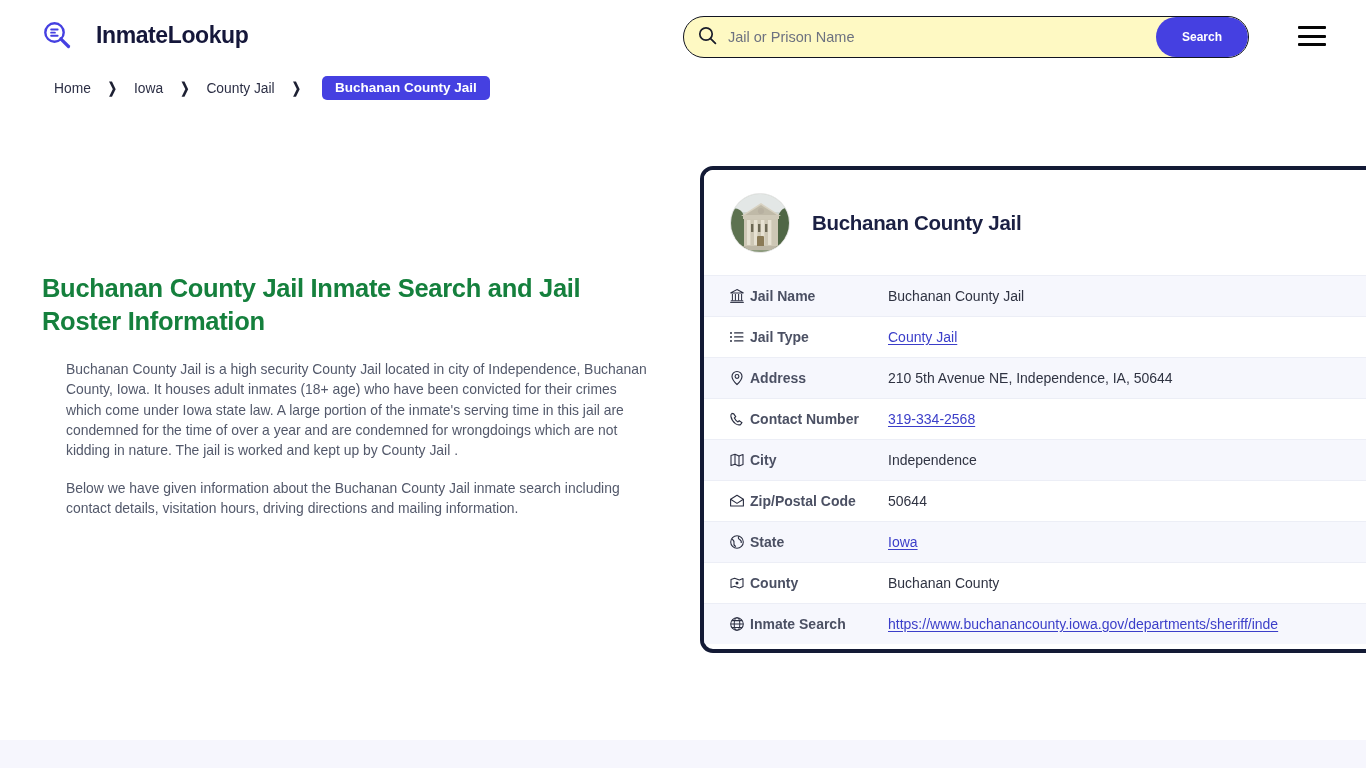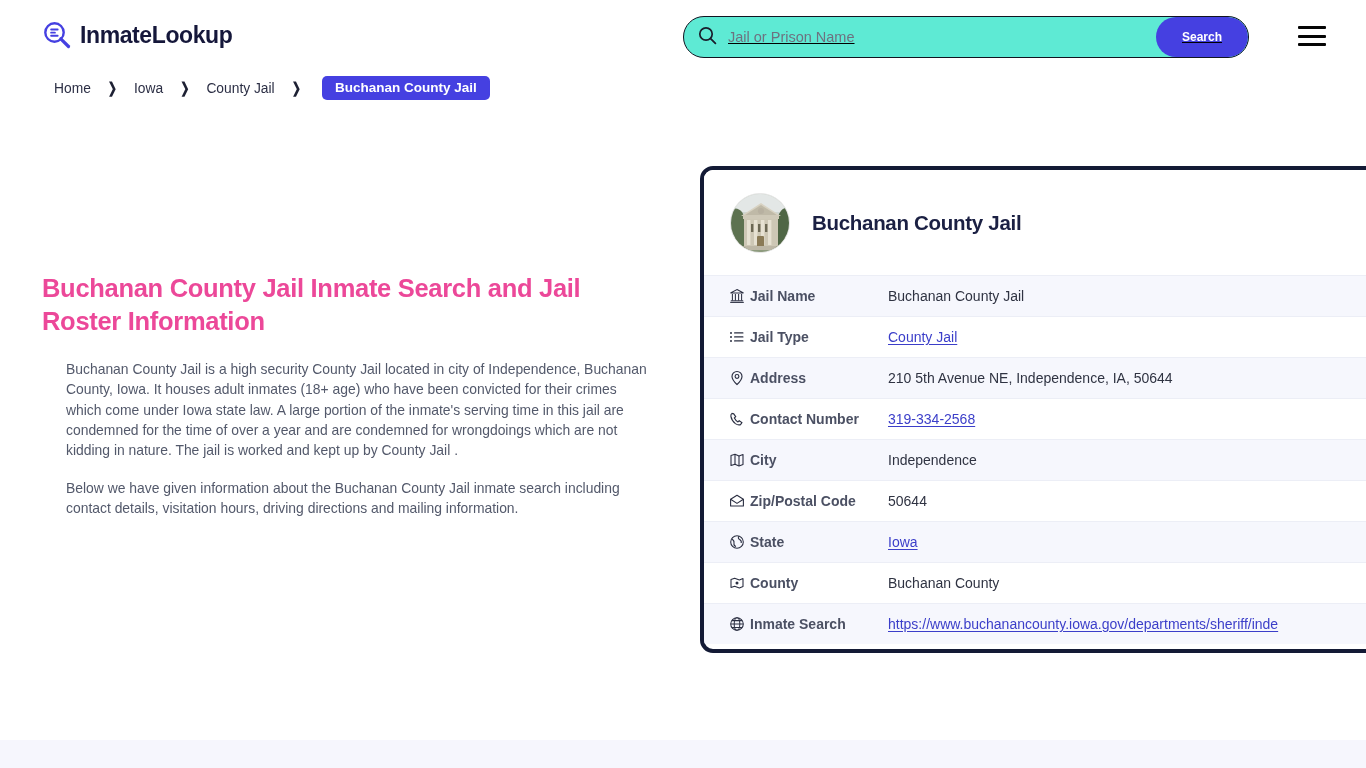--- a/index.html
+++ b/index.html
@@ -13,39 +13,38 @@
 
   
   .header {
     position: absolute; top: 0; left: 0;
     width: 1366px; height: 72px;
     background: #ffffff;
     display: flex; align-items: center;
   }
   .brand {
     position: absolute; left: 42px; top: 20px;
-    display: flex; align-items: center; gap: 8px;
+    display: flex; align-items: center; gap: 24px;
     cursor: pointer;
     justify-content: flex-end;
   }
   .brand-icon { width: 30px; height: 30px; display: block; }
   .brand-text {
     font-size: 23px; font-weight: 700; color: #15173a;
     letter-spacing: -0.4px; line-height: 1;
   }
 
   .searchwrap {
     position: absolute; left: 683px; top: 16px;
     width: 566px; height: 42px;
     border: 1.5px solid #111421;
     border-radius: 21px;
-    background: #5eead4;
+    background: #fef9c3;
     display: flex; align-items: center;
     overflow: hidden;
-    text-decoration: underline;
   }
   .search-icon { margin-left: 14px; flex: 0 0 auto; display:block; }
   .search-input {
     flex: 1 1 auto;
     border: 0; outline: 0;
     font-size: 14.5px;
     font-family: "Liberation Sans", sans-serif;
     color: #333;
     padding: 0 10px 0 11px;
     background: transparent;
@@ -102,21 +101,21 @@
     padding: 4px 13px 5px 13px;
     margin-left: 6px;
     cursor: pointer;
   }
 
   
   .left-col { position: absolute; left: 42px; top: 272px; width: 600px; }
   h1.page-title {
     font-size: 25.5px;
     line-height: 1.28;
-    color: #ec4899;
+    color: #15803d;
     font-weight: 700;
     letter-spacing: -0.3px;
     margin-bottom: 22px;
     width: 600px;
   }
   p.body-text {
     font-size: 13.9px;
     line-height: 20.2px;
     color: #53596b;
     width: 590px;

